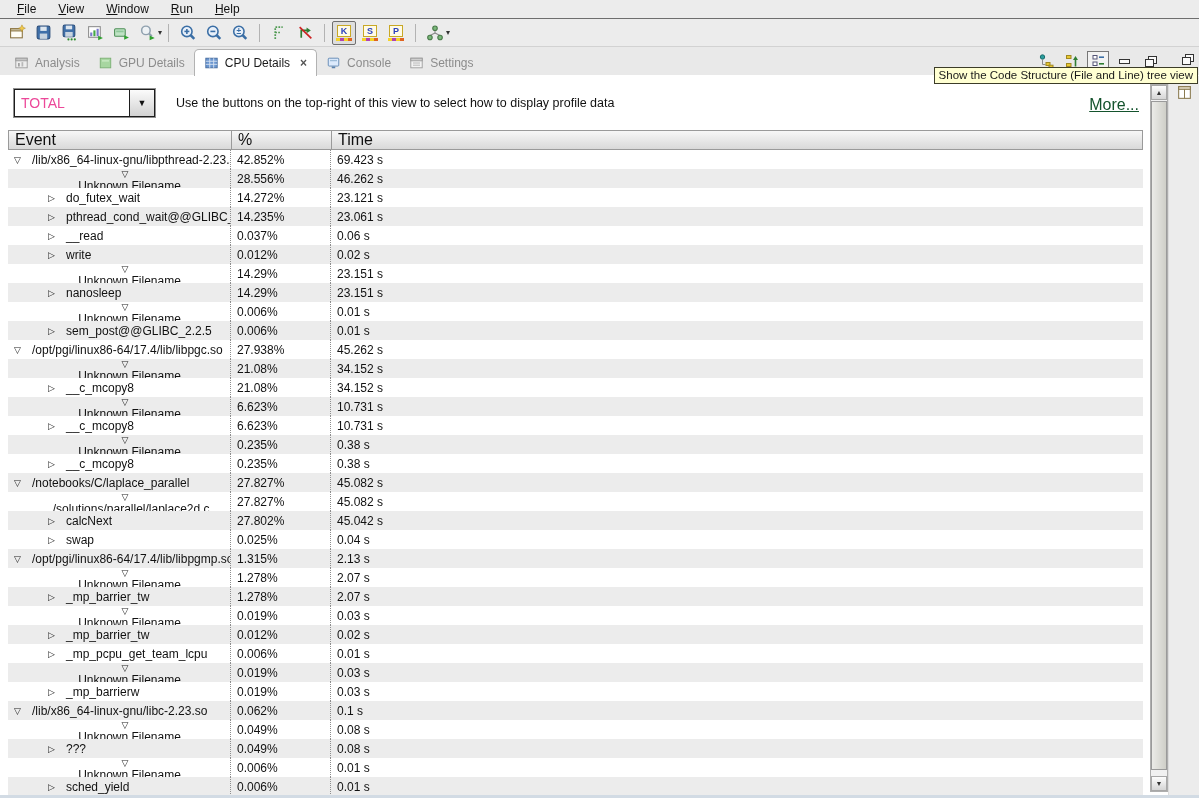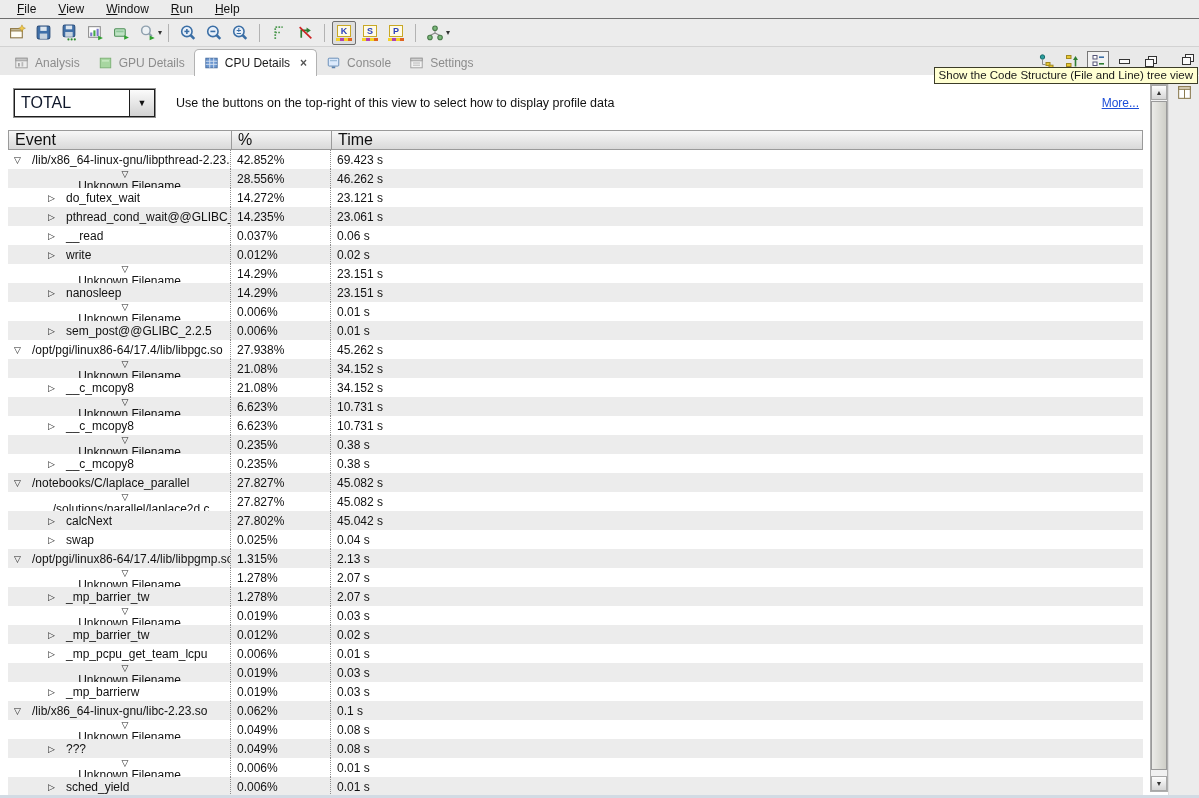--- a/index.html
+++ b/index.html
@@ -53,27 +53,27 @@
   
   .content { position:absolute; left:0; right:0; top:76px; bottom:0; background:#fff; }
   .right-gutter { position:absolute; right:0; top:0; width:31px; height:100%;
                   background:#ececec; border-left:1px solid #dcdcdc; }
   .gutter-icon { position:absolute; left:7px; top:8px; }
 
   
   .combo { position:absolute; left:14px; top:13px; width:141px; height:28px;
            border:1px solid #1d1d1d; outline:1px solid #8f8f8f; background:#fff;
            display:flex; align-items:stretch; }
-  .combo-value { flex:1; font-size:16px; color:#0f172a; display:flex; align-items:center; padding-left:6px; }
+  .combo-value { flex:1; font-size:14px; color:#ec4899; display:flex; align-items:center; padding-left:6px; }
   .combo-btn { width:25px; border-left:1px solid #1d1d1d;
                background:linear-gradient(#fbfbfb,#d2d2d2); display:flex; align-items:center; justify-content:center; }
   .combo-btn span { font-size:9px; color:#111; }
   .hint { position:absolute; left:176px; top:13px; height:28px; display:flex; align-items:center;
           font-size:12.5px; color:#111; }
-  .more-link { position:absolute; right:60px; top:20px; font-size:12px; color:#1d4ed8;
+  .more-link { position:absolute; right:60px; top:20px; font-size:16px; color:#14532d;
                text-decoration:underline; }
 
   
   .ptable { position:absolute; left:8px; top:54px; width:1135px; }
   .thead { display:grid; grid-template-columns:222px 100px 1fr; height:20px;
            background:linear-gradient(#f7f7f7,#d9d9d9); border:1px solid #9a9a9a;
            font-size:16px; color:#111; }
   .thead .hcell { display:flex; align-items:center; padding-left:6px; overflow:hidden; }
   .thead .hcell + .hcell { border-left:1px solid #9a9a9a; }
   .row { display:grid; grid-template-columns:222px 100px 1fr; height:19px; font-size:12px; color:#111;

